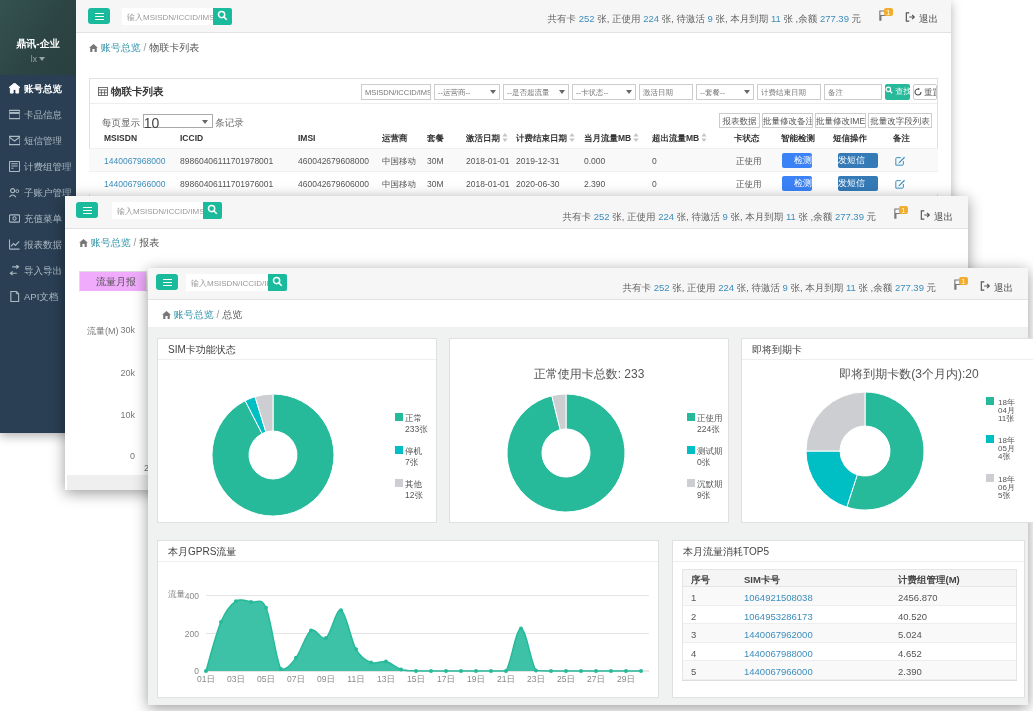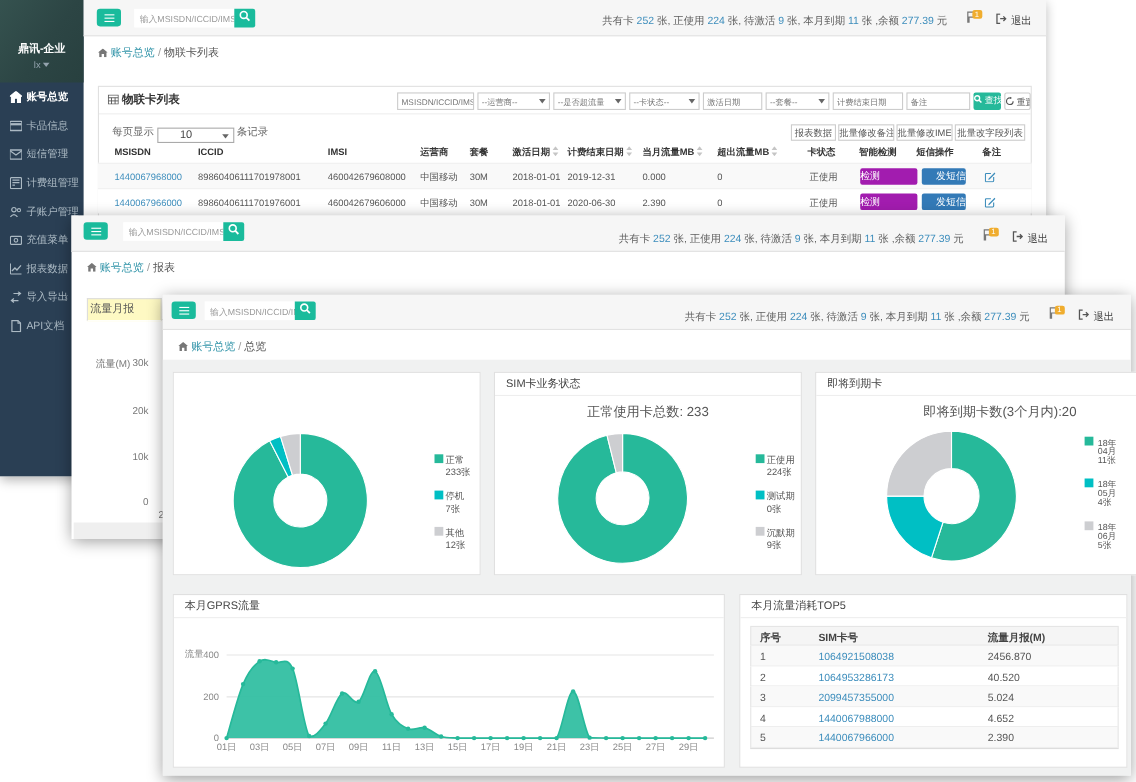--- a/index.html
+++ b/index.html
@@ -31,30 +31,30 @@
 .panel{position:absolute;background:#fff;border:1px solid #e0e0e0}
 .phead{line-height:25px;padding-left:8px;font-size:10.5px;color:#333;font-weight:bold;border-bottom:1px solid #eee}
 .phead2{height:21px;line-height:21px;padding-left:10px;font-size:10px;color:#444;border-bottom:1px solid #eee}
 .ctitle{position:absolute;width:100%;text-align:center;font-size:12px;color:#555}
 .fbox{position:absolute;top:84px;height:16px;border:1px solid #ccc;background:#fff;font-size:7.5px;color:#777;padding:3px 0 0 3px;white-space:nowrap;overflow:hidden}
 .fc{position:absolute;right:3px;top:5px;width:0;height:0;border-left:3px solid transparent;border-right:3px solid transparent;border-top:4px solid #666}
 .findbtn{position:absolute;top:84px;width:25px;height:16px;background:#26b99a;color:#fff;font-size:8px;text-align:center;line-height:16px;border-radius:2px;white-space:nowrap;overflow:hidden}
 .resetbtn{position:absolute;top:84px;width:24px;height:16px;border:1px solid #ccc;background:#fff;color:#555;font-size:8px;text-align:center;line-height:15px;border-radius:2px;white-space:nowrap;overflow:hidden}
 .bbtn{position:absolute;top:113px;height:15px;border:1px solid #ccc;background:#fff;color:#555;font-size:8.5px;text-align:center;line-height:14px;white-space:nowrap;overflow:hidden}
 .pgrow{position:absolute;left:102px;top:114px;font-size:9.5px;color:#666}
-.pgsel{position:relative;display:inline-block;width:70px;height:14px;border:1px solid #aaa;font-size:10px;padding-left:20px;color:#444;vertical-align:-2px}
+.pgsel{position:relative;display:inline-block;width:70px;height:14px;border:1px solid #aaa;font-size:14px;padding-left:0;color:#444;vertical-align:-2px}
 .theadrow{position:absolute;left:0;top:133px;width:951px;height:15px;font-weight:bold}
 .th{position:absolute;font-size:8.5px;color:#333;white-space:nowrap}
 .sort{margin-left:2px;vertical-align:-1px}
 .trow{position:absolute;left:89px;width:849px;height:23px;border-top:1px solid #f0f0f0}
 .trow span{margin-left:-89px}
 .trow span{position:absolute;top:7px;font-size:8.5px;color:#555;white-space:nowrap}
-.btn-t{background:#a21caf;color:#fff!important;width:52px;height:15px;line-height:15px;text-align:left;border-radius:2px;top:4px!important;font-size:9px!important}
-.btn-b{background:#337ab7;color:#fff!important;width:40px;height:15px;line-height:15px;text-align:right;border-radius:2px;top:4px!important;font-size:9px!important}
-.tab{position:absolute;left:14px;top:75px;width:68px;height:21px;background:#fef9c3;border:1px solid #ddd;border-bottom:1px solid #fff;font-size:10px;color:#555;line-height:20px;padding-left:2px}
+.btn-t{background:#3b82f6;color:#fff!important;width:30px;height:15px;line-height:15px;text-align:right;border-radius:2px;top:4px!important;font-size:9px!important}
+.btn-b{background:#337ab7;color:#fff!important;width:40px;height:15px;line-height:15px;text-align:left;border-radius:2px;top:4px!important;font-size:9px!important}
+.tab{position:absolute;left:14px;top:75px;width:68px;height:21px;background:#f0abfc;border:1px solid #ddd;border-bottom:1px solid #fff;font-size:10px;color:#555;line-height:20px;padding-left:16px}
 .ytick{position:absolute;left:48px;width:22px;text-align:right;font-size:9px;color:#777}
 .lsq{position:absolute;width:8px;height:8px}
 .ltx{position:absolute;color:#555;white-space:nowrap}
 .t5h{position:absolute;left:9px;top:28px;width:335px;height:18px;background:#f5f5f5;border:1px solid #e5e5e5;font-weight:bold}
 .t5h span{position:absolute;top:4px;font-size:9.5px;color:#444}
 .t5r{position:absolute;left:9px;width:335px;height:18.6px;border-left:1px solid #e5e5e5;border-right:1px solid #e5e5e5;border-bottom:1px solid #eee}
 .t5r span{position:absolute;top:5px;font-size:9.5px;color:#555}
 </style></head>
 <body>
 <div class="win" style="left:0;top:0;width:951px;height:433px;box-shadow:0 3px 10px rgba(0,0,0,.3)">
@@ -263,37 +263,37 @@
         </svg><span class="badge">1</span></span>
 <span class="logout"><svg width="11" height="10" viewBox="0 0 13 12">
           <path d="M5 1 L1.5 1 L1.5 11 L5 11" fill="none" stroke="#555" stroke-width="1.4"></path>
           <path d="M5 6 L11 6 M8.5 3.5 L11 6 L8.5 8.5" fill="none" stroke="#555" stroke-width="1.4"></path>
         </svg> 退出</span></div>
 <div class="crumb" style="left:14px;top:40px"><svg width="9" height="8" viewBox="0 0 12 11" style="vertical-align:-1px">
         <path d="M6 0 L12 5 L10.5 5 L10.5 11 L7.5 11 L7.5 7 L4.5 7 L4.5 11 L1.5 11 L1.5 5 L0 5 Z" fill="#777"></path>
       </svg> <span class="cl">账号总览</span> <span class="sep">/</span> <span class="cd">总览</span></div>
 <div style="position:absolute;left:0;top:59px;right:0;bottom:0;background:#f0f1f1"></div>
 <div class="panel" style="left:9px;top:70px;width:280px;height:185px">
+<div class="phead2">SIM卡功能状态</div>
 <svg style="position:absolute;left:0;top:0" width="280" height="185">
         <path d="M115.00 55.00 A61 61 0 1 1 87.17 61.72 L104.05 94.64 A24 24 0 1 0 115.00 92.00 Z" fill="#26b99a" stroke="#fff" stroke-width="1"></path>
         <path d="M87.17 61.72 A61 61 0 0 1 97.02 57.71 L107.93 93.07 A24 24 0 0 0 104.05 94.64 Z" fill="#00bfc4" stroke="#fff" stroke-width="1"></path>
         <path d="M97.02 57.71 A61 61 0 0 1 115.00 55.00 L115.00 92.00 A24 24 0 0 0 107.93 93.07 Z" fill="#cdced1" stroke="#fff" stroke-width="1"></path>
       </svg>
 <span class="lsq" style="left:237px;top:74px;background:#26b99a"></span>
       <span class="ltx" style="left:247px;top:74px;font-size:8.5px">正常</span>
       <span class="ltx" style="left:247px;top:84.5px;font-size:8.5px">233张</span>
       <span class="lsq" style="left:237px;top:107px;background:#00bfc4"></span>
       <span class="ltx" style="left:247px;top:107px;font-size:8.5px">停机</span>
       <span class="ltx" style="left:247px;top:117.5px;font-size:8.5px">7张</span>
       <span class="lsq" style="left:237px;top:140px;background:#cdced1"></span>
       <span class="ltx" style="left:247px;top:140px;font-size:8.5px">其他</span>
       <span class="ltx" style="left:247px;top:150.5px;font-size:8.5px">12张</span>
     </div>
     <div class="panel" style="left:301px;top:70px;width:280px;height:185px">
-<div class="phead2">SIM卡业务状态</div>
 <div class="ctitle" style="top:27px">正常使用卡总数: 233</div>
 <svg style="position:absolute;left:0;top:0" width="280" height="185">
         <path d="M116.00 55.00 A59 59 0 1 1 101.82 56.73 L110.23 90.70 A24 24 0 1 0 116.00 90.00 Z" fill="#26b99a" stroke="#fff" stroke-width="1"></path>
         <path d="M101.82 56.73 A59 59 0 0 1 116.00 55.00 L116.00 90.00 A24 24 0 0 0 110.23 90.70 Z" fill="#cdced1" stroke="#fff" stroke-width="1"></path>
       </svg>
 <span class="lsq" style="left:237px;top:74px;background:#26b99a"></span>
       <span class="ltx" style="left:247px;top:74px;font-size:8.5px">正使用</span>
       <span class="ltx" style="left:247px;top:84.5px;font-size:8.5px">224张</span>
       <span class="lsq" style="left:237px;top:107px;background:#00bfc4"></span>
       <span class="ltx" style="left:247px;top:107px;font-size:8.5px">测试期</span>
@@ -380,35 +380,35 @@
         <text x="408" y="117" font-size="8.5" fill="#888" text-anchor="middle">25日</text>
         <text x="438" y="117" font-size="8.5" fill="#888" text-anchor="middle">27日</text>
         <text x="468" y="117" font-size="8.5" fill="#888" text-anchor="middle">29日</text>
 </svg>
     </div>
     <div class="panel" style="left:524px;top:272px;width:353px;height:158px">
 <div class="phead2">本月流量消耗TOP5</div>
 <div class="t5h">
         <span style="left:8px">序号</span>
         <span style="left:61px">SIM卡号</span>
-        <span style="left:215px">流量月报(M)</span>
+        <span style="left:215px">计费组管理(M)</span>
       </div>
 <div class="t5r" style="top:46px;background:#f9f9f9">
         <span style="left:8px">1</span>
         <span style="left:61px;color:#3c8dbc">1064921508038</span>
         <span style="left:215px">2456.870</span>
       </div>
       <div class="t5r" style="top:64.6px;background:#fff">
         <span style="left:8px">2</span>
         <span style="left:61px;color:#3c8dbc">1064953286173</span>
         <span style="left:215px">40.520</span>
       </div>
       <div class="t5r" style="top:83.19999999999999px;background:#f9f9f9">
         <span style="left:8px">3</span>
-        <span style="left:61px;color:#3c8dbc">2099457355000</span>
+        <span style="left:61px;color:#3c8dbc">1440067962000</span>
         <span style="left:215px">5.024</span>
       </div>
       <div class="t5r" style="top:101.79999999999998px;background:#fff">
         <span style="left:8px">4</span>
         <span style="left:61px;color:#3c8dbc">1440067988000</span>
         <span style="left:215px">4.652</span>
       </div>
       <div class="t5r" style="top:120.39999999999998px;background:#f9f9f9">
         <span style="left:8px">5</span>
         <span style="left:61px;color:#3c8dbc">1440067966000</span>

